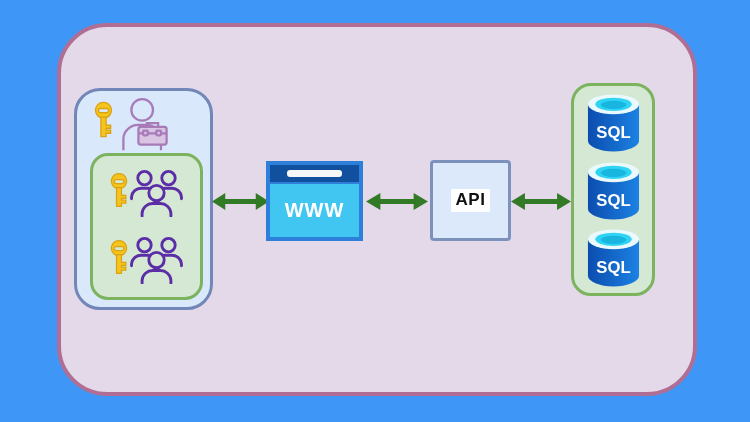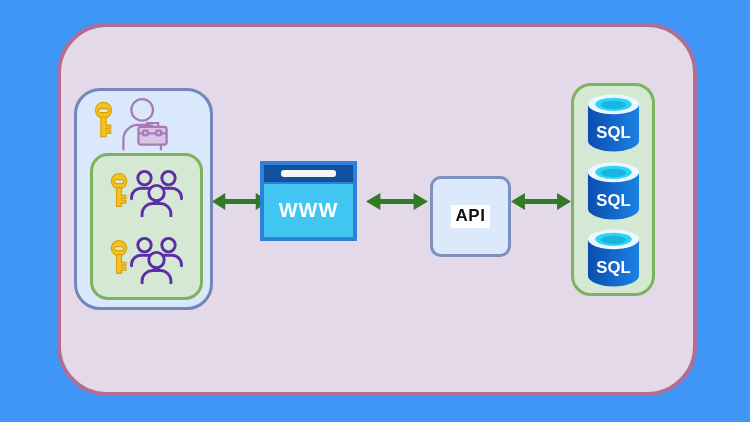--- a/index.html
+++ b/index.html
@@ -45,21 +45,21 @@
     border-radius: 18px;
     display: flex; flex-direction: column;
     justify-content: space-around; align-items: center;
     padding: 4px 0;
   }
   .group-row { display: flex; align-items: flex-start; }
   .group-row .key-icon { margin-top: 3px; margin-right: -1px; }
 
   
   .browser {
-    position: absolute; left: 260px; top: 161px;
+    position: absolute; left: 266px; top: 161px;
     width: 97px; height: 80px;
     background: var(--browser-frame, #2E7FD9);
     border: 4px solid var(--browser-frame, #2E7FD9);
     display: flex; flex-direction: column;
   }
   .browser-titlebar {
     height: 17px; flex: 0 0 17px;
     margin-bottom: 2px;
     background: var(--browser-titlebar, #10509E);
     display: flex; align-items: center; justify-content: center;
@@ -70,25 +70,25 @@
   }
   .browser-body {
     flex: 1;
     background: var(--browser-body, #41C6F2);
     display: flex; align-items: center; justify-content: center;
     color: #FFFFFF; font-weight: bold; font-size: 20px; letter-spacing: 1px;
   }
 
   
   .api-box {
-    position: absolute; left: 430px; top: 176px;
+    position: absolute; left: 430px; top: 160px;
     width: 81px; height: 81px;
     background: var(--api-fill, #DCE9FA);
     border: 3px solid var(--api-border, #7D91BD);
-    border-radius: 11px;
+    border-radius: 4px;
     display: flex; align-items: center; justify-content: center;
   }
   .api-chip {
     background: var(--api-label-bg, #FFFFFF);
     color: var(--api-label-text, #111111);
     font-weight: bold; font-size: 17px; letter-spacing: 0.5px;
     padding: 1px 5px; line-height: 1.2;
   }
 
   

